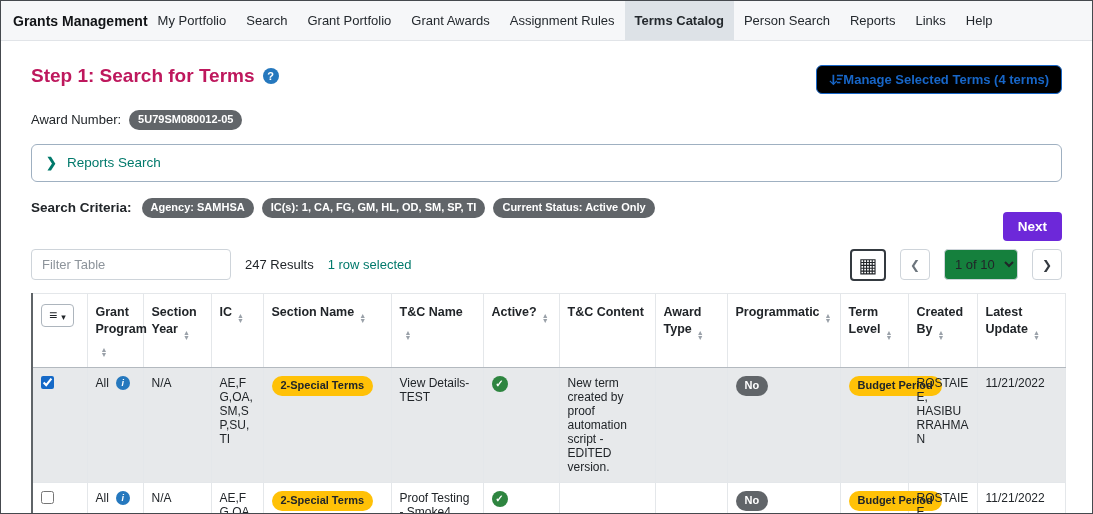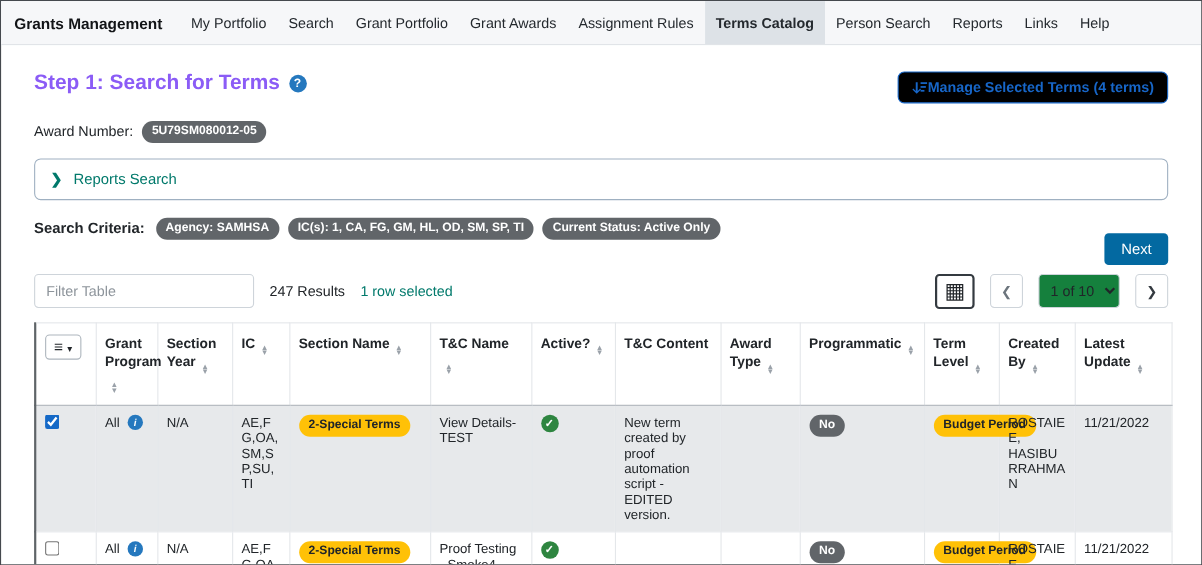--- a/index.html
+++ b/index.html
@@ -2,49 +2,49 @@
 <html><head>
 <meta charset="utf-8">
 <style>
   * { box-sizing: border-box; margin: 0; padding: 0; }
   html,body { background:#fff; }
   body { font-family:"Liberation Sans", sans-serif; }
   .page { width:1093px; height:514px; border:1px solid #45494e; overflow:hidden; background:#fff; position:relative; }
 
   
   .topnav { display:flex; align-items:stretch; background:#f6f7f9; border-bottom:1px solid #e1e4e8; height:40px; padding:0 12px; }
-  .brand { font-weight:700; font-size:14px; color:#121417; align-self:center; margin-right:16px; white-space:nowrap; }
+  .brand { font-weight:700; font-size:14px; color:#121417; align-self:center; white-space:nowrap; }
   .nav-item { font-size:13px; color:#24292e; text-decoration:none; display:flex; align-items:center; padding:0 10px; white-space:nowrap; cursor:pointer; }
   .nav-item.active { background:#dde2e7; font-weight:700; }
 
   main { padding:16px 30px 0; }
 
   
   .title-row { display:flex; align-items:flex-start; justify-content:space-between; margin-top:8px; }
-  h1 { font-size:19px; color:#8b5cf6; display:flex; align-items:center; gap:8px; font-weight:700; }
+  h1 { font-size:19px; color:#be185d; display:flex; align-items:center; gap:8px; font-weight:700; }
   .qicon { width:16px; height:16px; border-radius:50%; background:#2578be; color:#fff; font-size:11px; font-weight:700; display:inline-flex; align-items:center; justify-content:center; }
   .qicon::before { content:"?"; }
   .manage-btn { display:inline-flex; align-items:center; gap:0; border:1px solid #1766c8; color:#1766c8; background:#000000; border-radius:6px; padding:6px 12px; font-size:13px; font-weight:600; cursor:pointer; }
 
   
   .award-row { display:flex; align-items:center; gap:8px; margin-top:16px; font-size:13px; color:#212529; }
   .pill { display:inline-flex; align-items:center; border-radius:10px; padding:2px 9px; font-size:11px; font-weight:700; line-height:1.45; white-space:nowrap; }
   .pill.dark { background:#616569; color:#fff; }
   .pill.yellow { background:#ffc107; color:#212529; }
 
   
   .adv { margin-top:14px; border:1px solid #9fb0c1; border-radius:6px; height:38px; display:flex; align-items:center; gap:10px; padding:0 14px; cursor:pointer; background:#fff; }
   .chev-r { color:#00796b; font-size:13px; font-weight:700; }
   .chev-r::before { content:"❯"; }
   .adv-label { color:#00796b; font-size:13.5px; }
 
   
   .criteria-row { display:flex; align-items:flex-start; gap:8px; margin-top:16px; flex-wrap:nowrap; }
   .crit-label { font-weight:700; font-size:13.5px; color:#212529; margin-right:2px; padding-top:2px; white-space:nowrap; }
-  .next-btn { margin-left:auto; margin-top:14px; background:#0369a1; color:#fff; border:none; border-radius:4px; padding:7px 15px; font-size:13.5px; font-weight:400; cursor:pointer; }
+  .next-btn { margin-left:auto; margin-top:14px; background:#6d28d9; color:#fff; border:none; border-radius:4px; padding:7px 15px; font-size:13.5px; font-weight:700; cursor:pointer; }
 
   
   .toolbar { display:flex; align-items:center; margin-top:8px; gap:14px; }
   .filter-input { width:200px; height:31px; border:1px solid #ced4da; border-radius:4px; padding:0 10px; font-size:13px; color:#495057; }
   .filter-input::placeholder { color:#8d949b; }
   .results { font-size:13px; color:#212529; }
   .sel-link { font-size:13px; color:#00796b; text-decoration:none; cursor:pointer; }
   .tb-spacer { flex:1; }
   .grid-btn { width:36px; height:32px; border:2px solid #343a40; border-radius:4px; background:#fff; display:flex; align-items:center; justify-content:center; cursor:pointer; }
   .grid-glyph::before { content:"▦"; font-size:20px; color:#212529; line-height:1; }

